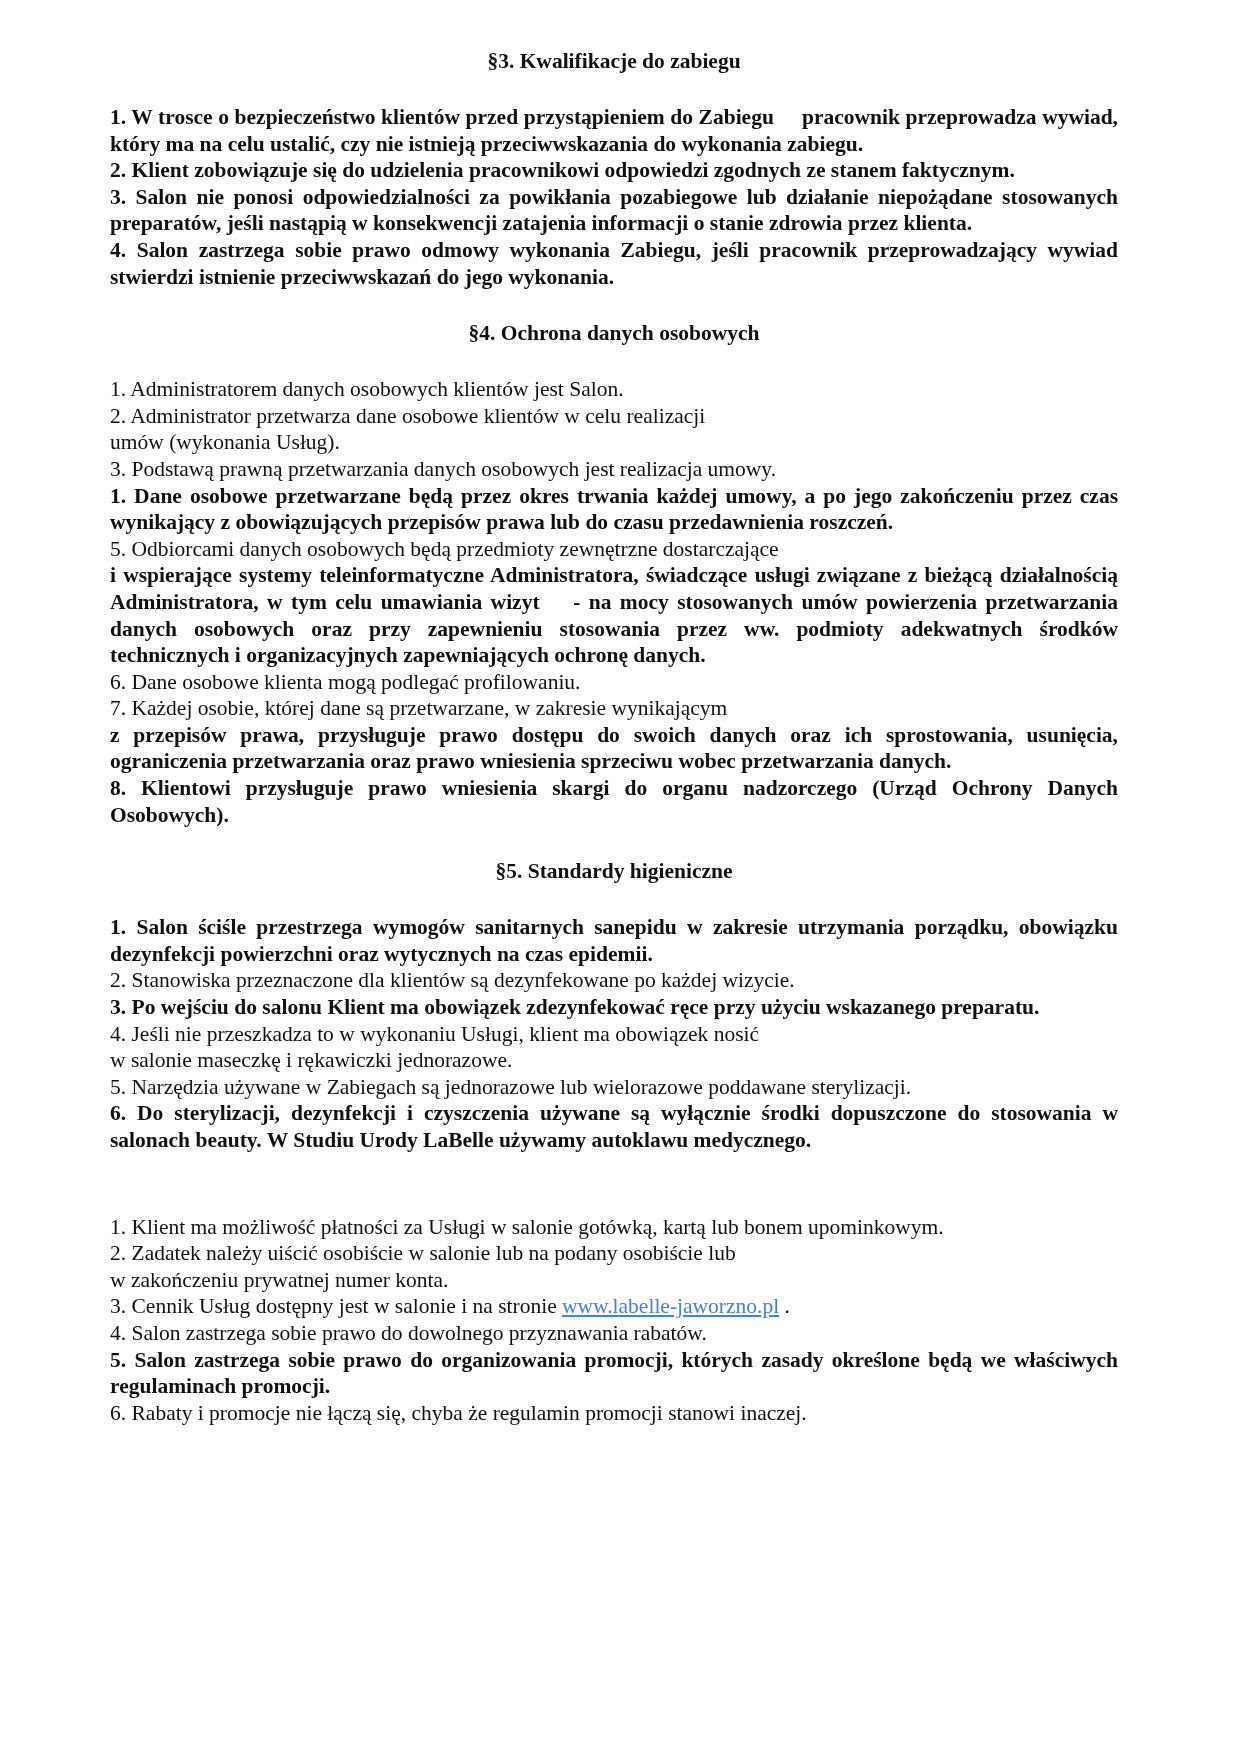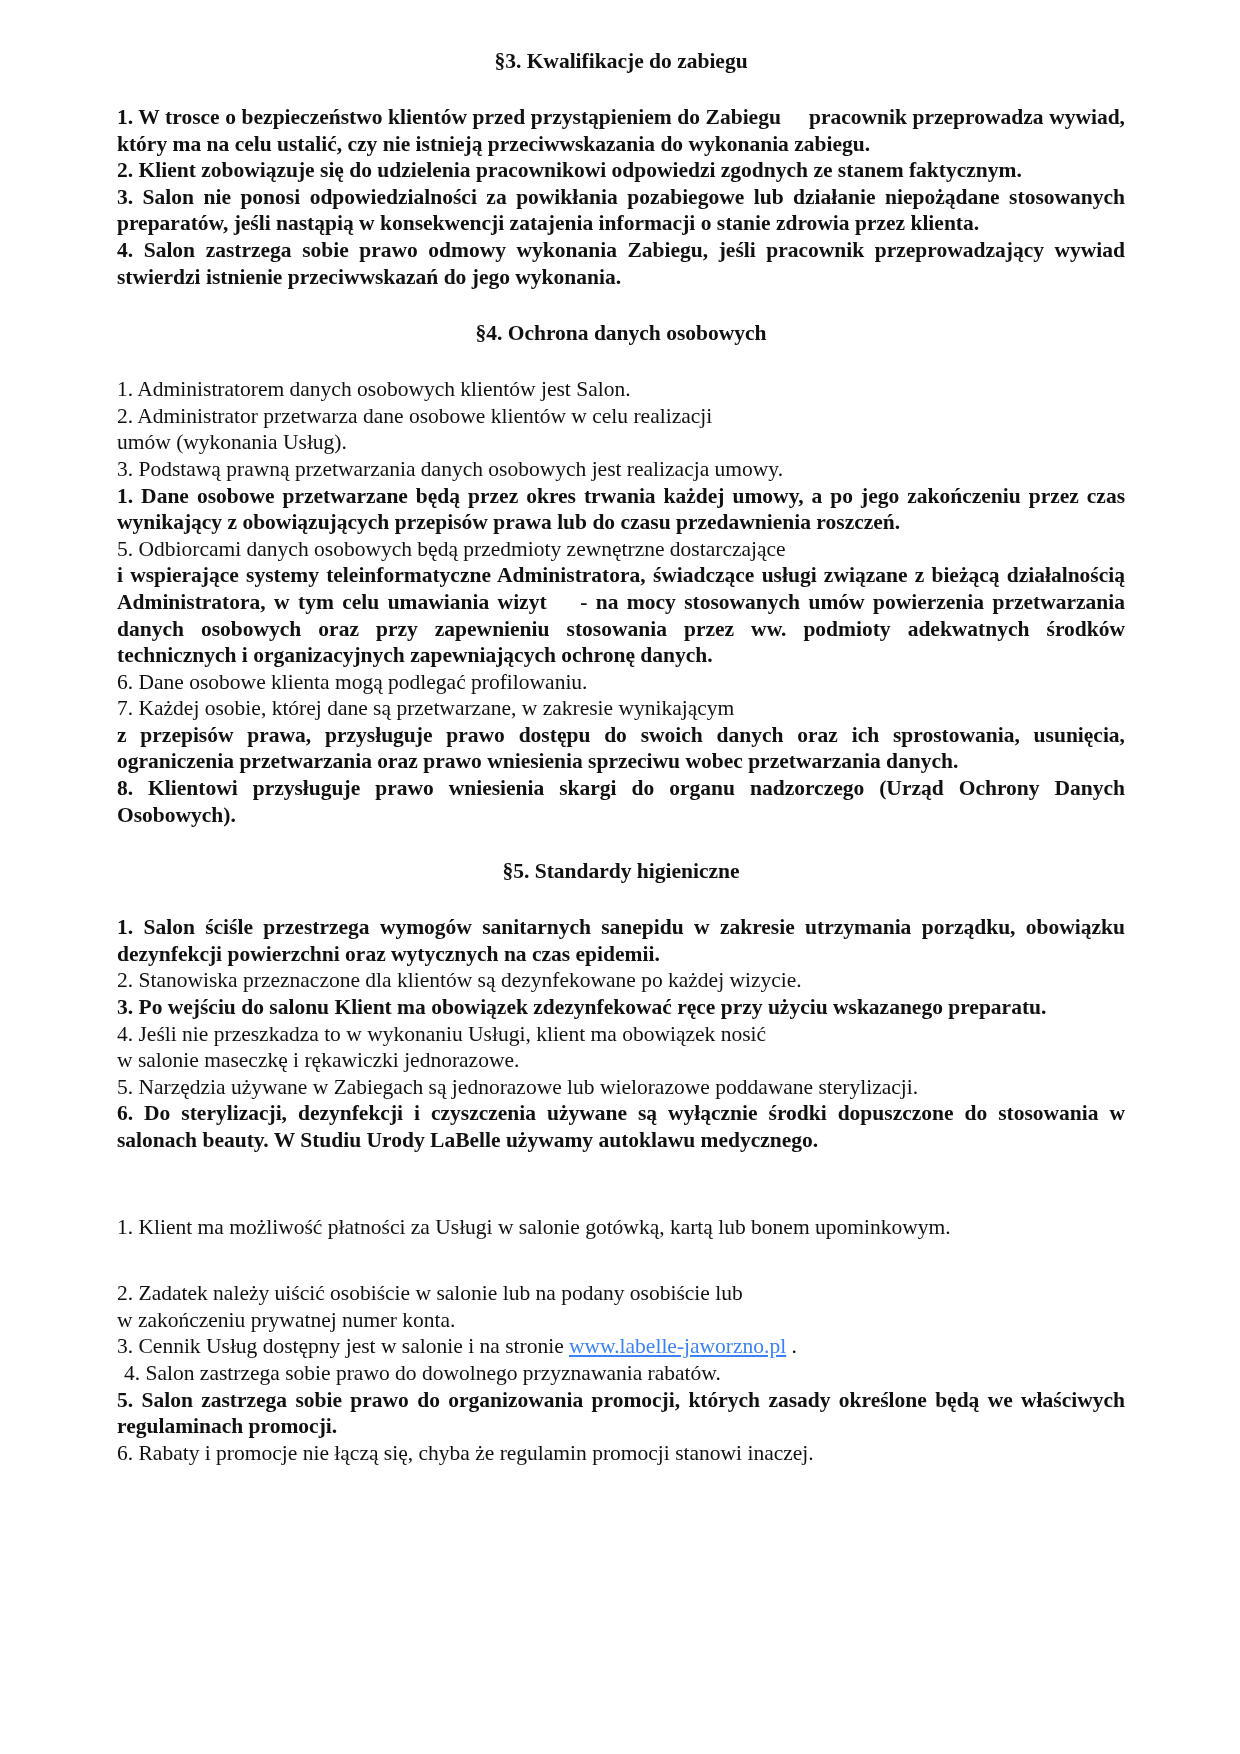--- a/index.html
+++ b/index.html
@@ -10,21 +10,21 @@
     body {
       width: 1240px;
       height: 1754px;
       position: relative;
       overflow: hidden;
       font-family: "Liberation Serif", "DejaVu Serif", serif;
       color: #111111;
     }
     .page {
       position: absolute;
-      left: 117px;
+      left: 110px;
       top: 48px;
       width: 1008px;
     }
     .section-title {
       text-align: center;
       font-weight: bold;
       font-size: 21.5px;
       line-height: 26px;
       margin: 0;
     }
@@ -89,21 +89,21 @@
     <p class="para" style="white-space: pre-wrap;">4. Jeśli nie przeszkadza to w wykonaniu Usługi, klient ma obowiązek nosić</p>
     <p class="para" style="white-space: pre-wrap;">w salonie maseczkę i rękawiczki jednorazowe.</p>
     <p class="para" style="white-space: pre-wrap;">5. Narzędzia używane w Zabiegach są jednorazowe lub wielorazowe poddawane sterylizacji.</p>
     <p class="para justify" style="white-space: pre-wrap;">6. Do sterylizacji, dezynfekcji i czyszczenia używane są wyłącznie środki dopuszczone do stosowania w salonach beauty. W Studiu Urody LaBelle używamy autoklawu medycznego.</p>
   </div>
   <div class="gap-after-section"></div>
 
   <div class="section">
     <div class="gap-after-title"></div>
     <p class="para" style="white-space: pre-wrap;">1. Klient ma możliwość płatności za Usługi w salonie gotówką, kartą lub bonem upominkowym.</p>
-    <p class="para" style="white-space: pre-wrap; margin-top: 40px;">2. Zadatek należy uiścić osobiście w salonie lub na podany osobiście lub</p>
+    <p class="para" style="white-space: pre-wrap;">2. Zadatek należy uiścić osobiście w salonie lub na podany osobiście lub</p>
     <p class="para" style="white-space: pre-wrap;">w zakończeniu prywatnej numer konta.</p>
     <p class="para" style="white-space: pre-wrap;"><span>3. Cennik Usług dostępny jest w salonie i na stronie </span><a class="link" href="#" style="color: #3b82f6;">www.labelle-jaworzno.pl</a><span> .</span></p>
-    <p class="para" style="white-space: pre-wrap; margin-left: 7px;">4. Salon zastrzega sobie prawo do dowolnego przyznawania rabatów.</p>
+    <p class="para" style="white-space: pre-wrap;">4. Salon zastrzega sobie prawo do dowolnego przyznawania rabatów.</p>
     <p class="para justify" style="white-space: pre-wrap;">5. Salon zastrzega sobie prawo do organizowania promocji, których zasady określone będą we właściwych regulaminach promocji.</p>
     <p class="para" style="white-space: pre-wrap;">6. Rabaty i promocje nie łączą się, chyba że regulamin promocji stanowi inaczej.</p>
   </div>
 
 </div>
 
 </body></html>

